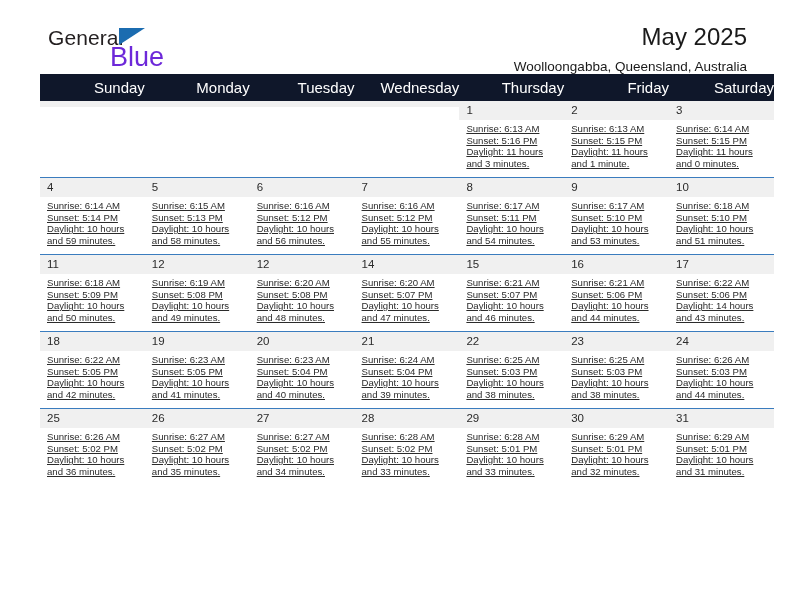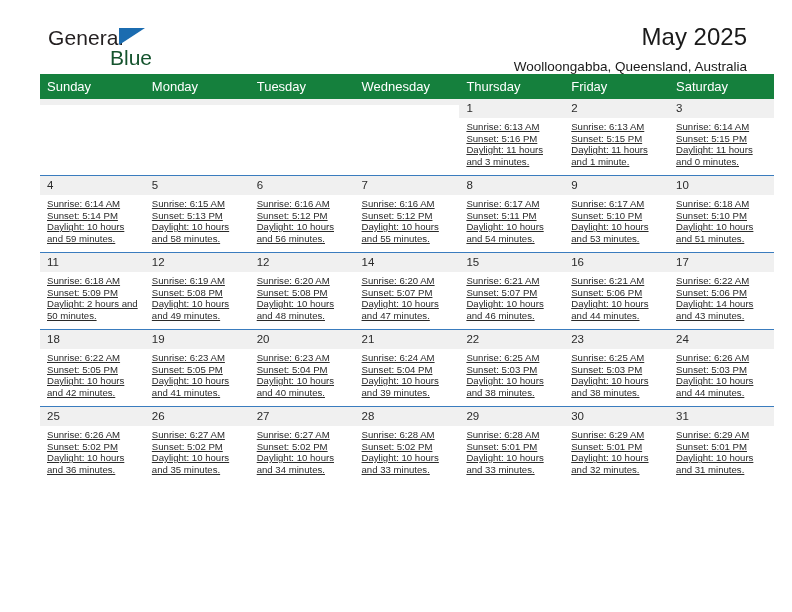--- a/index.html
+++ b/index.html
@@ -49,22 +49,22 @@
     top: 1px;
     width: 0;
     height: 0;
     border-left: 26px solid #1b6cb0;
     border-bottom: 17px solid transparent;
   }
   .brand-blue {
     position: absolute;
     left: 62px;
     top: 20px;
-    font-size: 21px;
-    color: #14532d;
+    font-size: 27px;
+    color: #6d28d9;
     line-height: 21px;
   }
   .title-wrap {
     position: absolute;
     right: 5px;
     top: 22px;
     text-align: right;
   }
   .cal-title {
     font-size: 24px;
@@ -82,25 +82,25 @@
   }
 
   
   .calendar {
     width: 734px;
     margin: 0 auto;
     border-collapse: collapse;
     table-layout: fixed;
   }
   .calendar th {
-    background: #15803d;
+    background: #0f172a;
     color: #ffffff;
-    font-size: 13px;
+    font-size: 15px;
     font-weight: normal;
-    text-align: left;
+    text-align: right;
     padding: 5px 0 5px 7px;
     height: 12px;
     border: none;
   }
   .calendar td {
     vertical-align: top;
     padding: 0;
     border-top: 1px solid #3a7cbe;
     background: #ffffff;
     height: 76px;
@@ -263,21 +263,21 @@
           </div>
         </td>
       </tr>
 
       <tr>
         <td>
           <div class="daynum">11</div>
           <div class="cell-body">
             <div>Sunrise: 6:18 AM</div>
             <div>Sunset: 5:09 PM</div>
-            <div class="daylight">Daylight: 2 hours and 50 minutes.</div>
+            <div class="daylight">Daylight: 10 hours and 50 minutes.</div>
           </div>
         </td>
         <td>
           <div class="daynum">12</div>
           <div class="cell-body">
             <div>Sunrise: 6:19 AM</div>
             <div>Sunset: 5:08 PM</div>
             <div class="daylight">Daylight: 10 hours and 49 minutes.</div>
           </div>
         </td>

